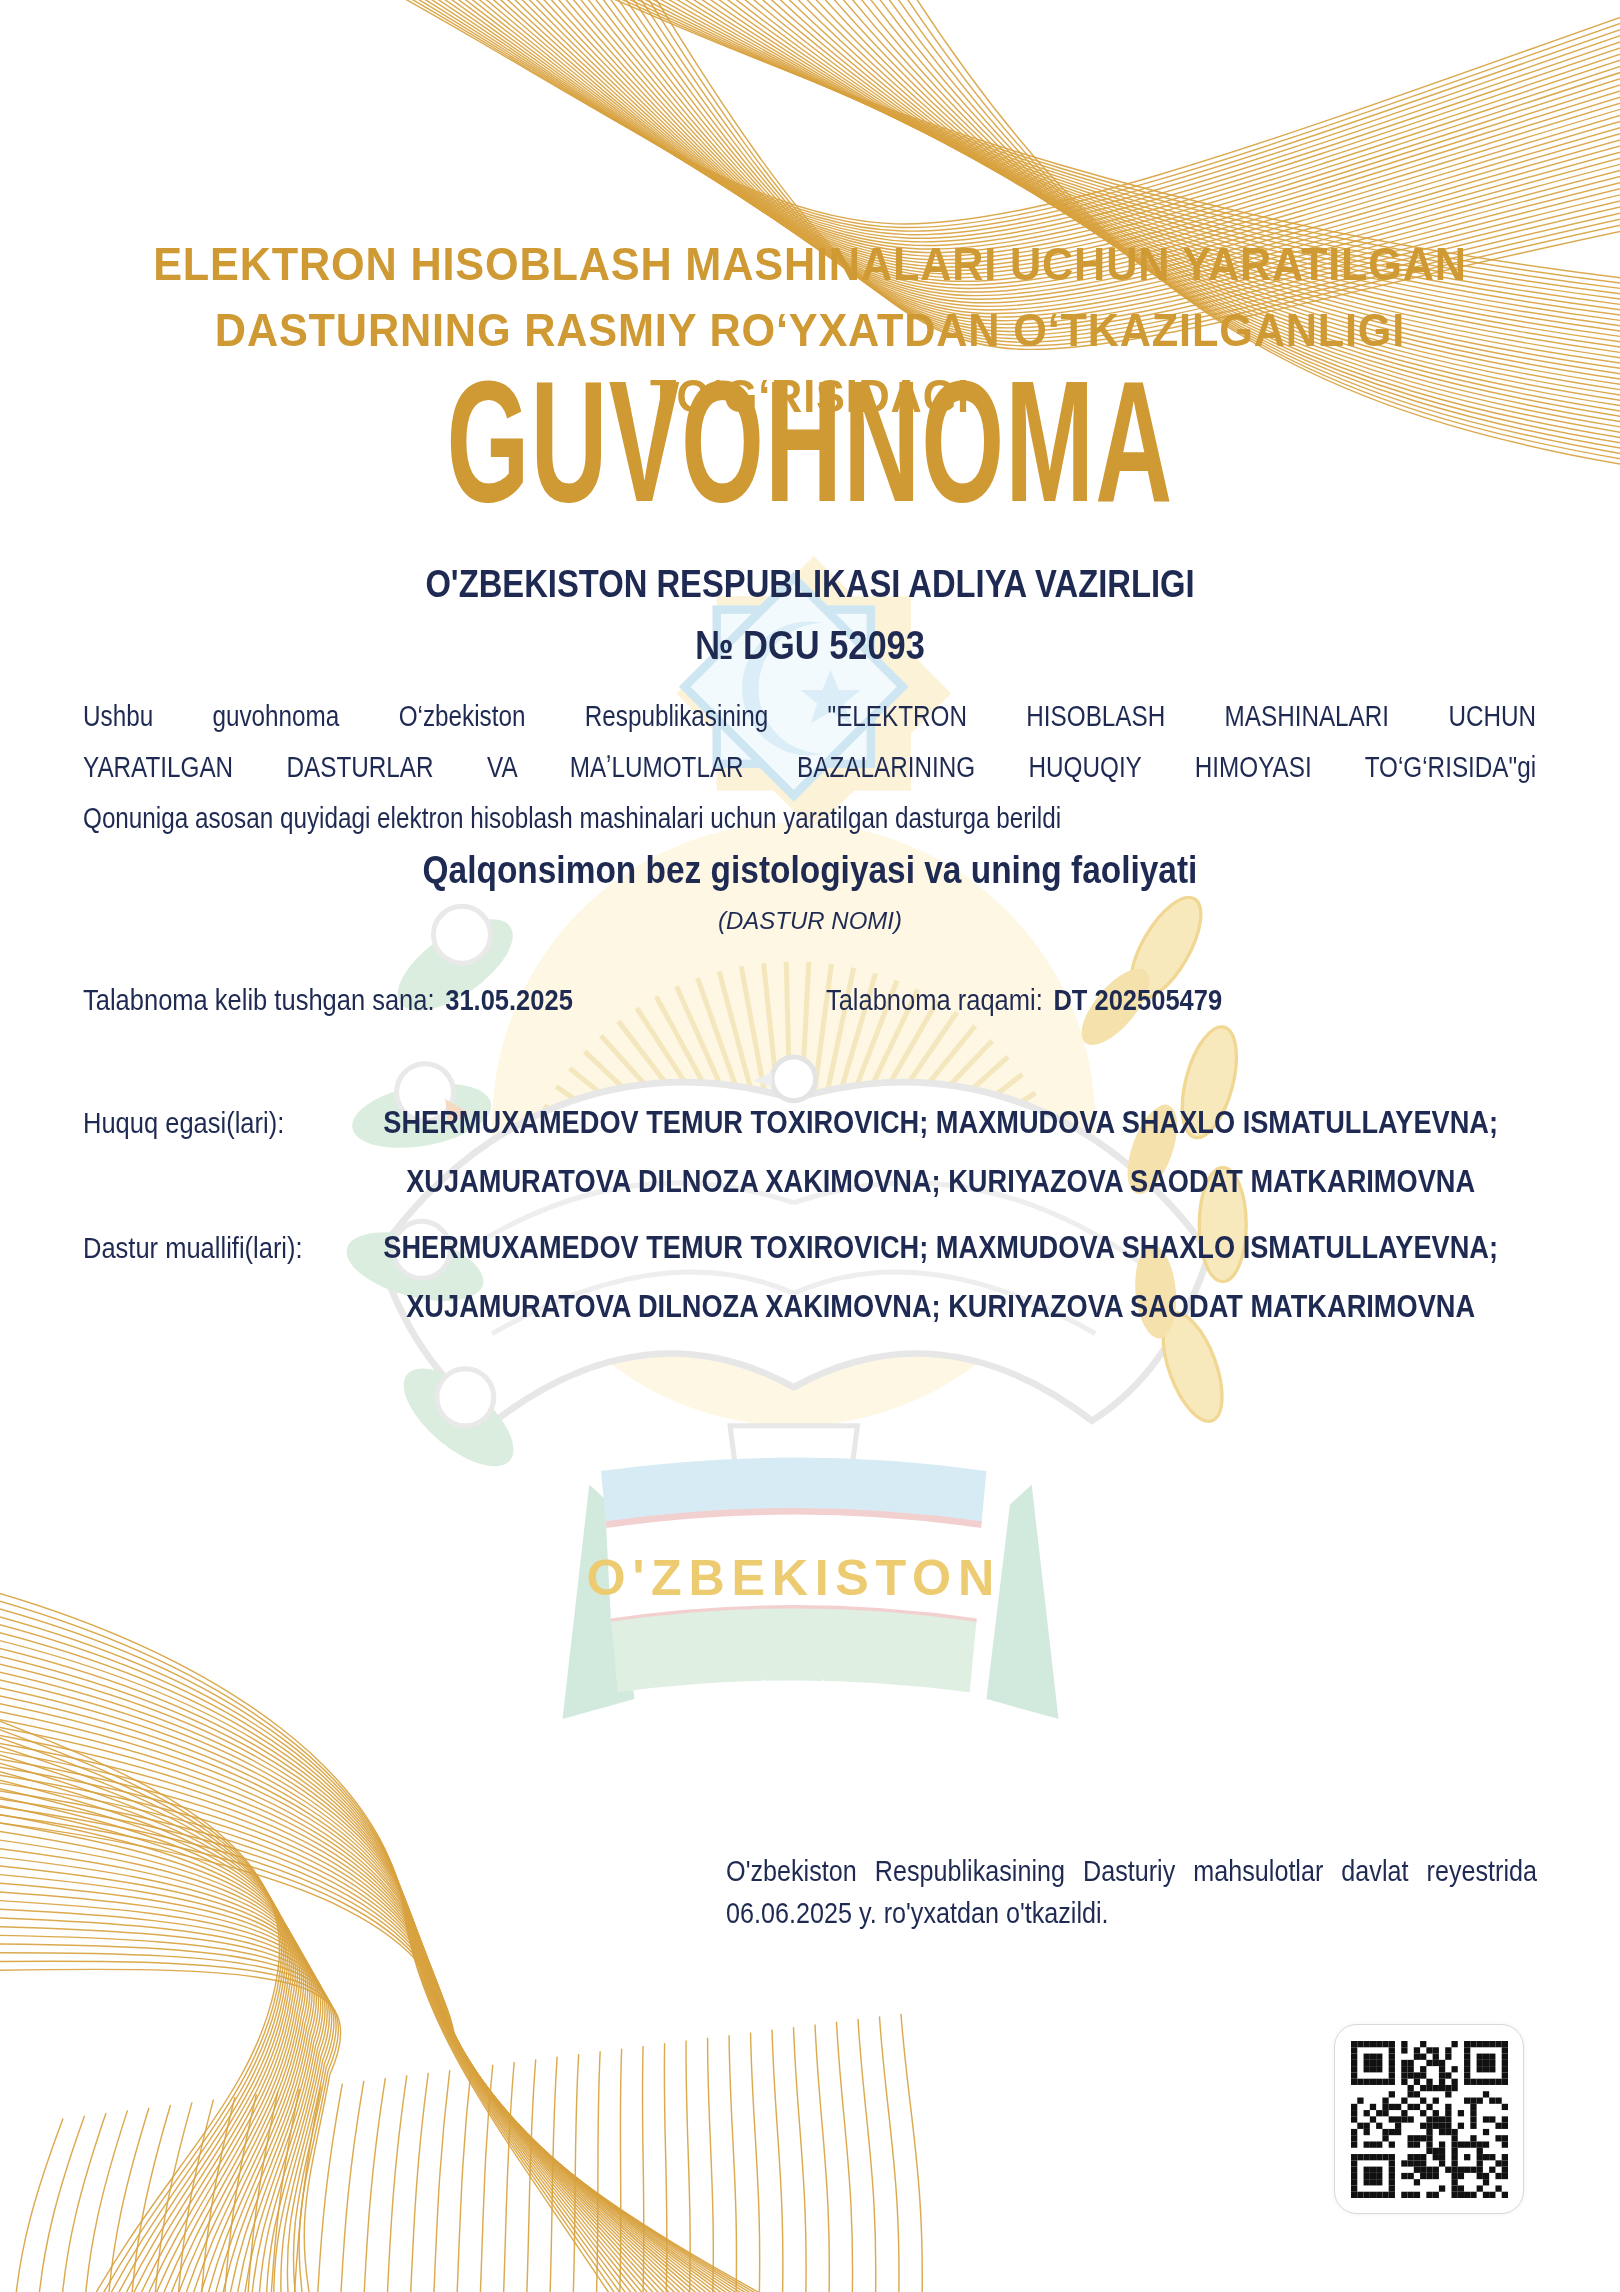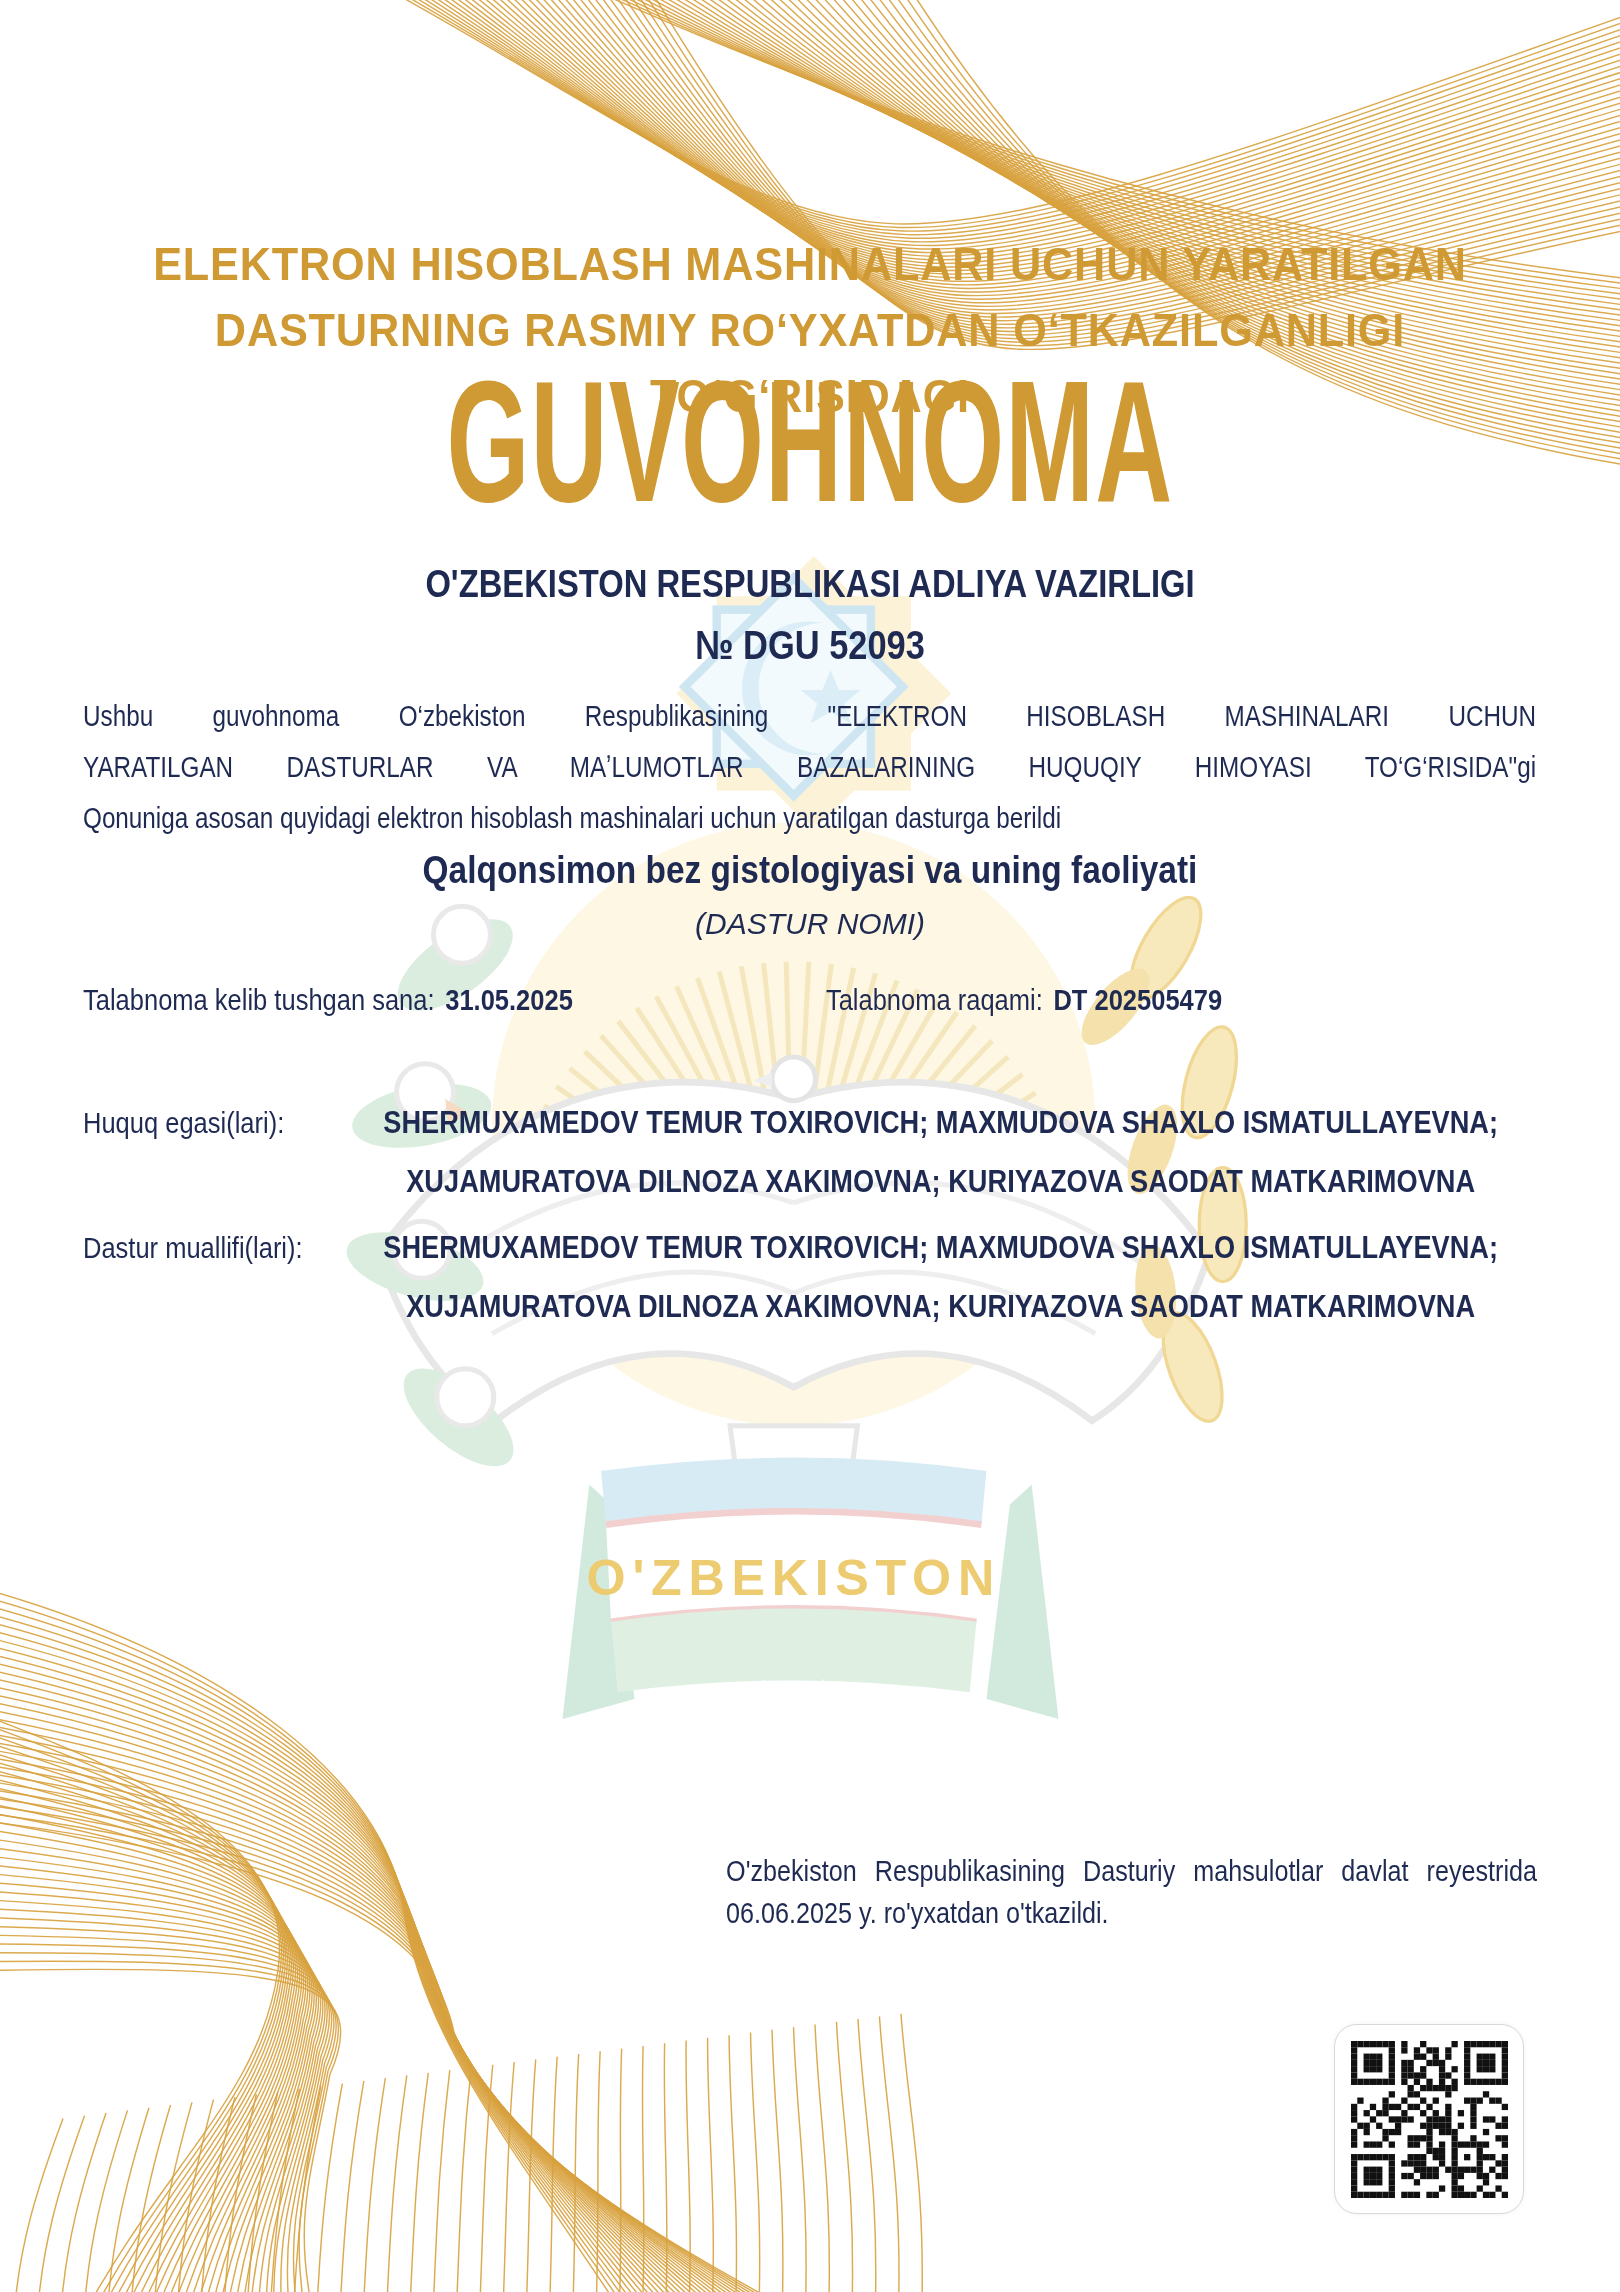--- a/index.html
+++ b/index.html
@@ -36,21 +36,21 @@
     top:690px; left:83px; width:1772px; font-size:29.6px; line-height:51px;
     transform:scaleX(.82); transform-origin:0 0;
   }
   .force-just { text-align:justify; text-align-last:justify; }
   .progname {
     top:849px; left:0; width:100%; text-align:center;
     font-weight:bold; font-size:38px; transform:scaleX(.88); transform-origin:50% 0;
   }
   .progcap {
     top:907px; left:0; width:100%; text-align:center;
-    font-style:italic; font-size:30px;
+    font-style:italic; font-size:24px;
   }
   .meta {
     top:983px; left:83px; width:1710px; height:45px; font-size:30px;
     transform:scaleX(.85); transform-origin:0 0;
   }
   .meta .pair { position:absolute; top:0; white-space:nowrap; }
   .meta .p1 { left:0; }
   .meta .p2 { left:874px; }
   .meta .val { font-weight:bold; margin-left:12.5px; }
   .person {

